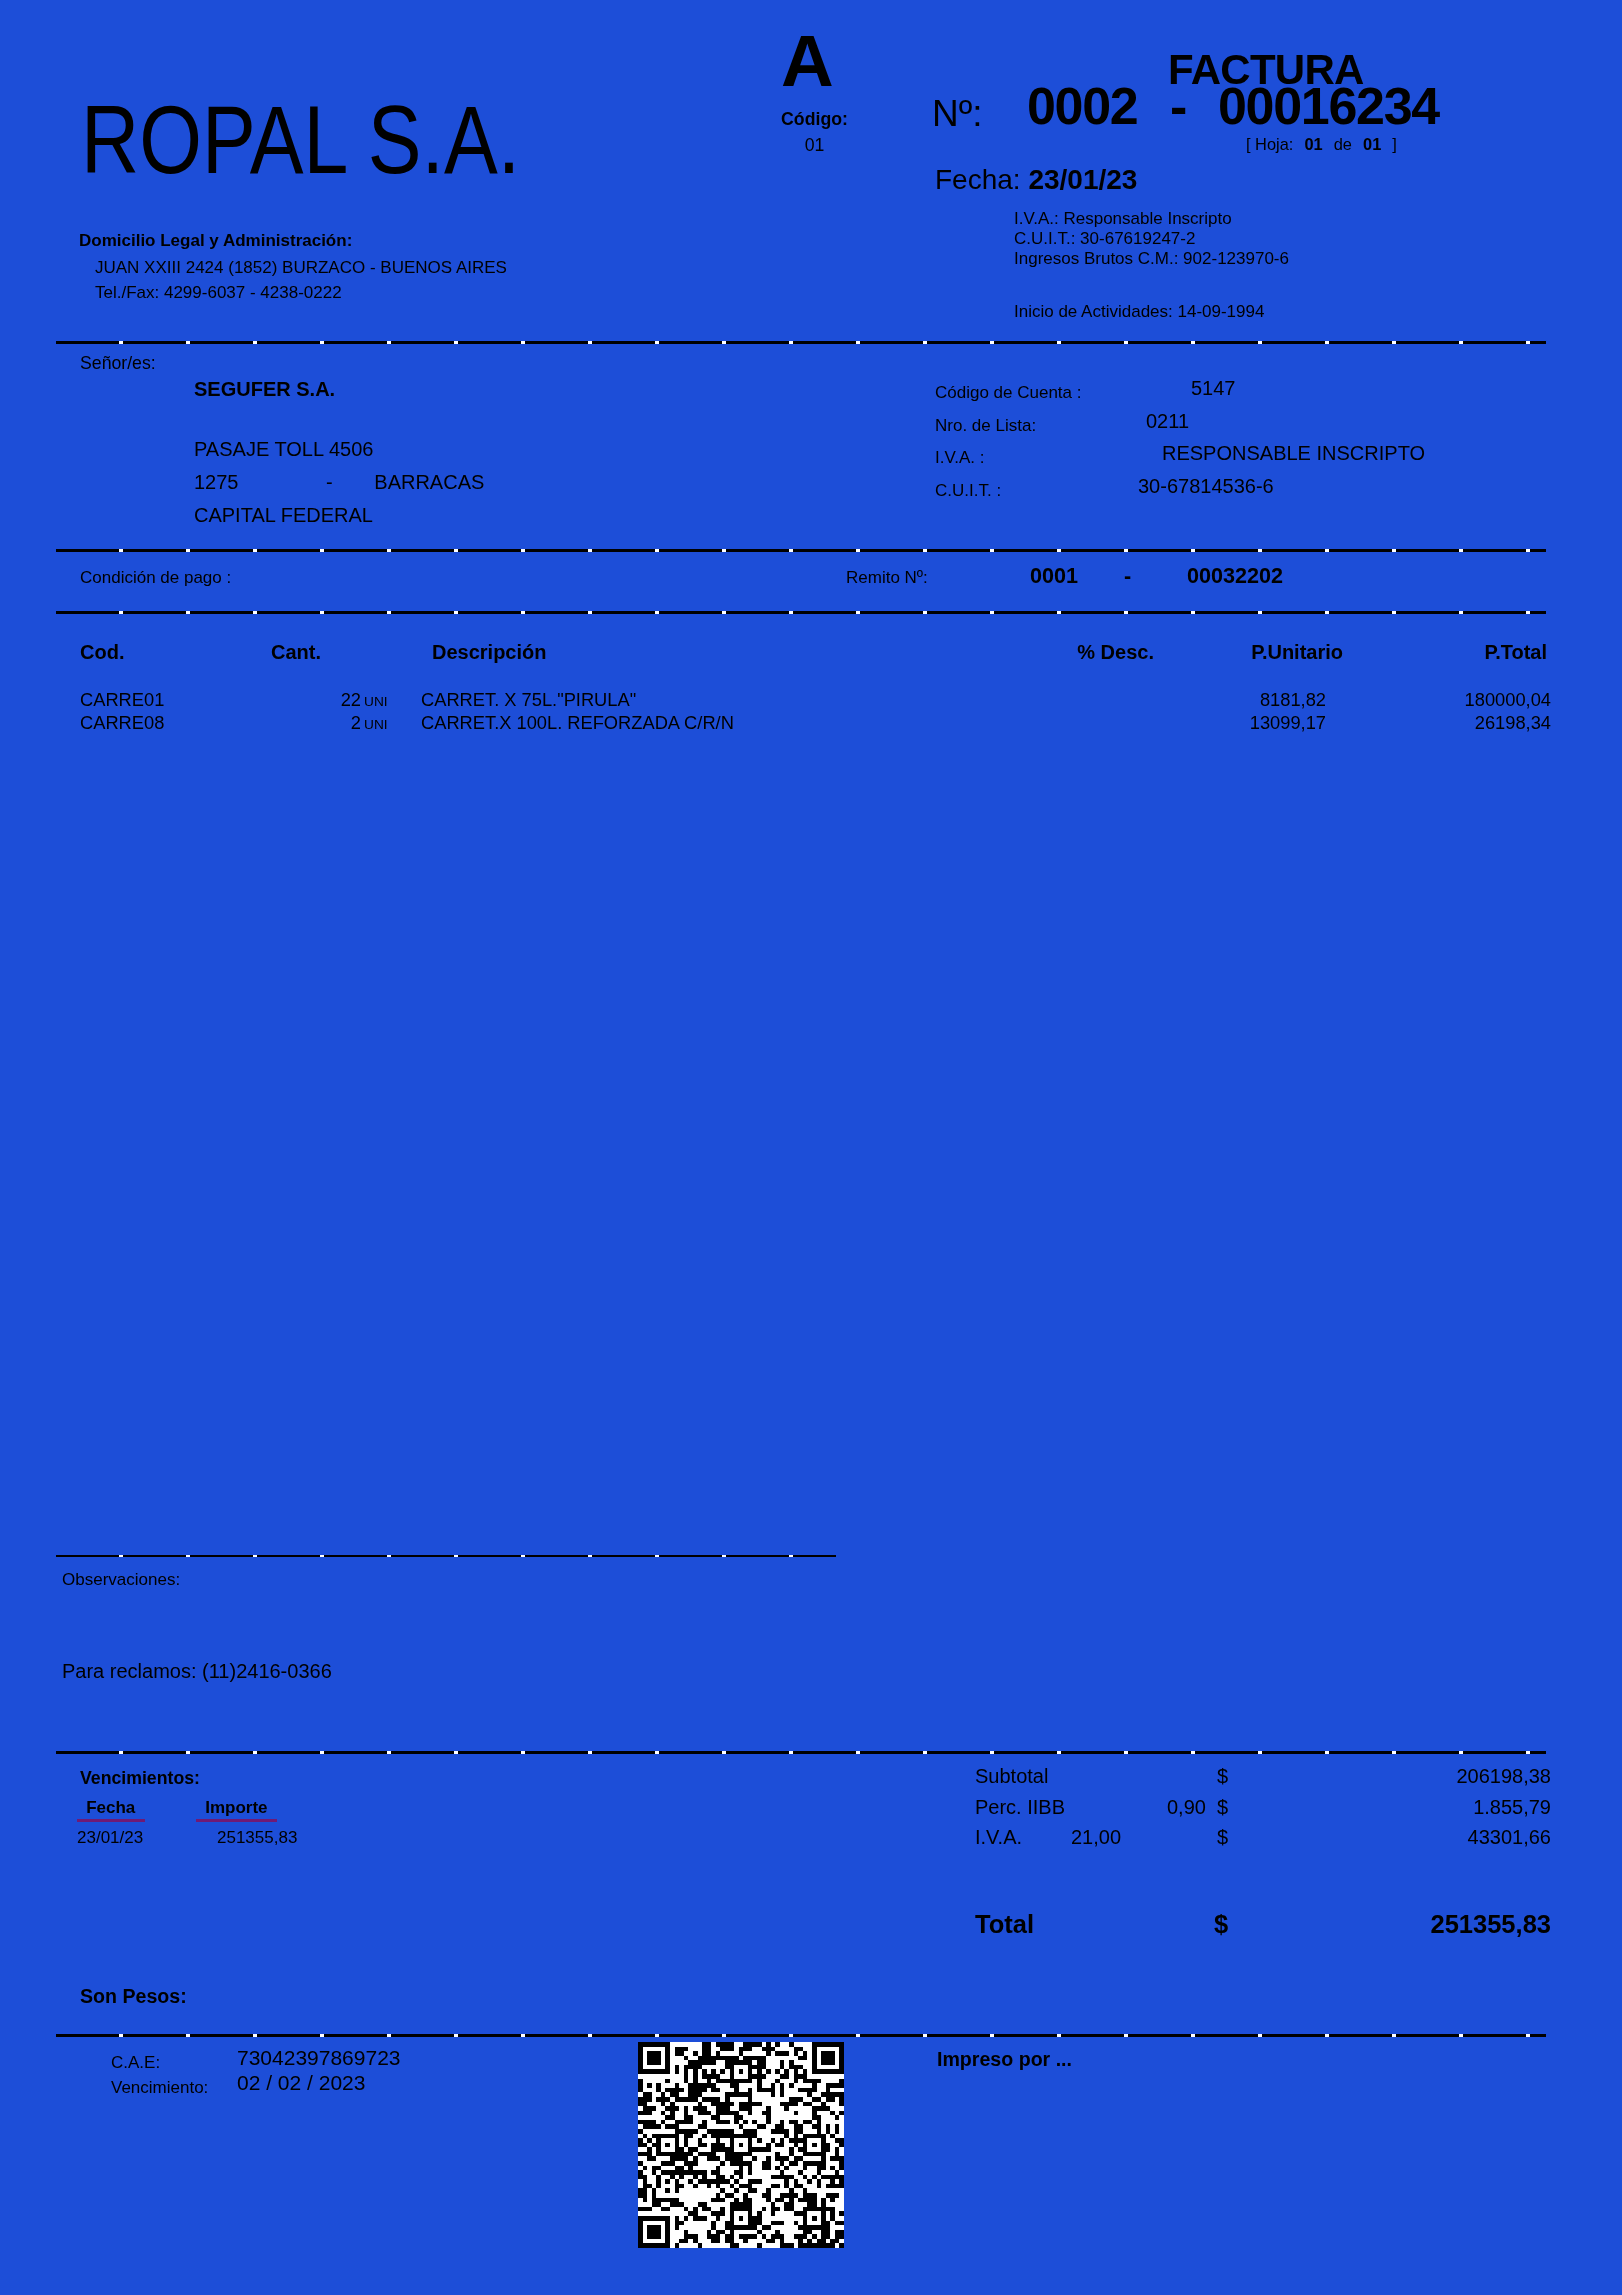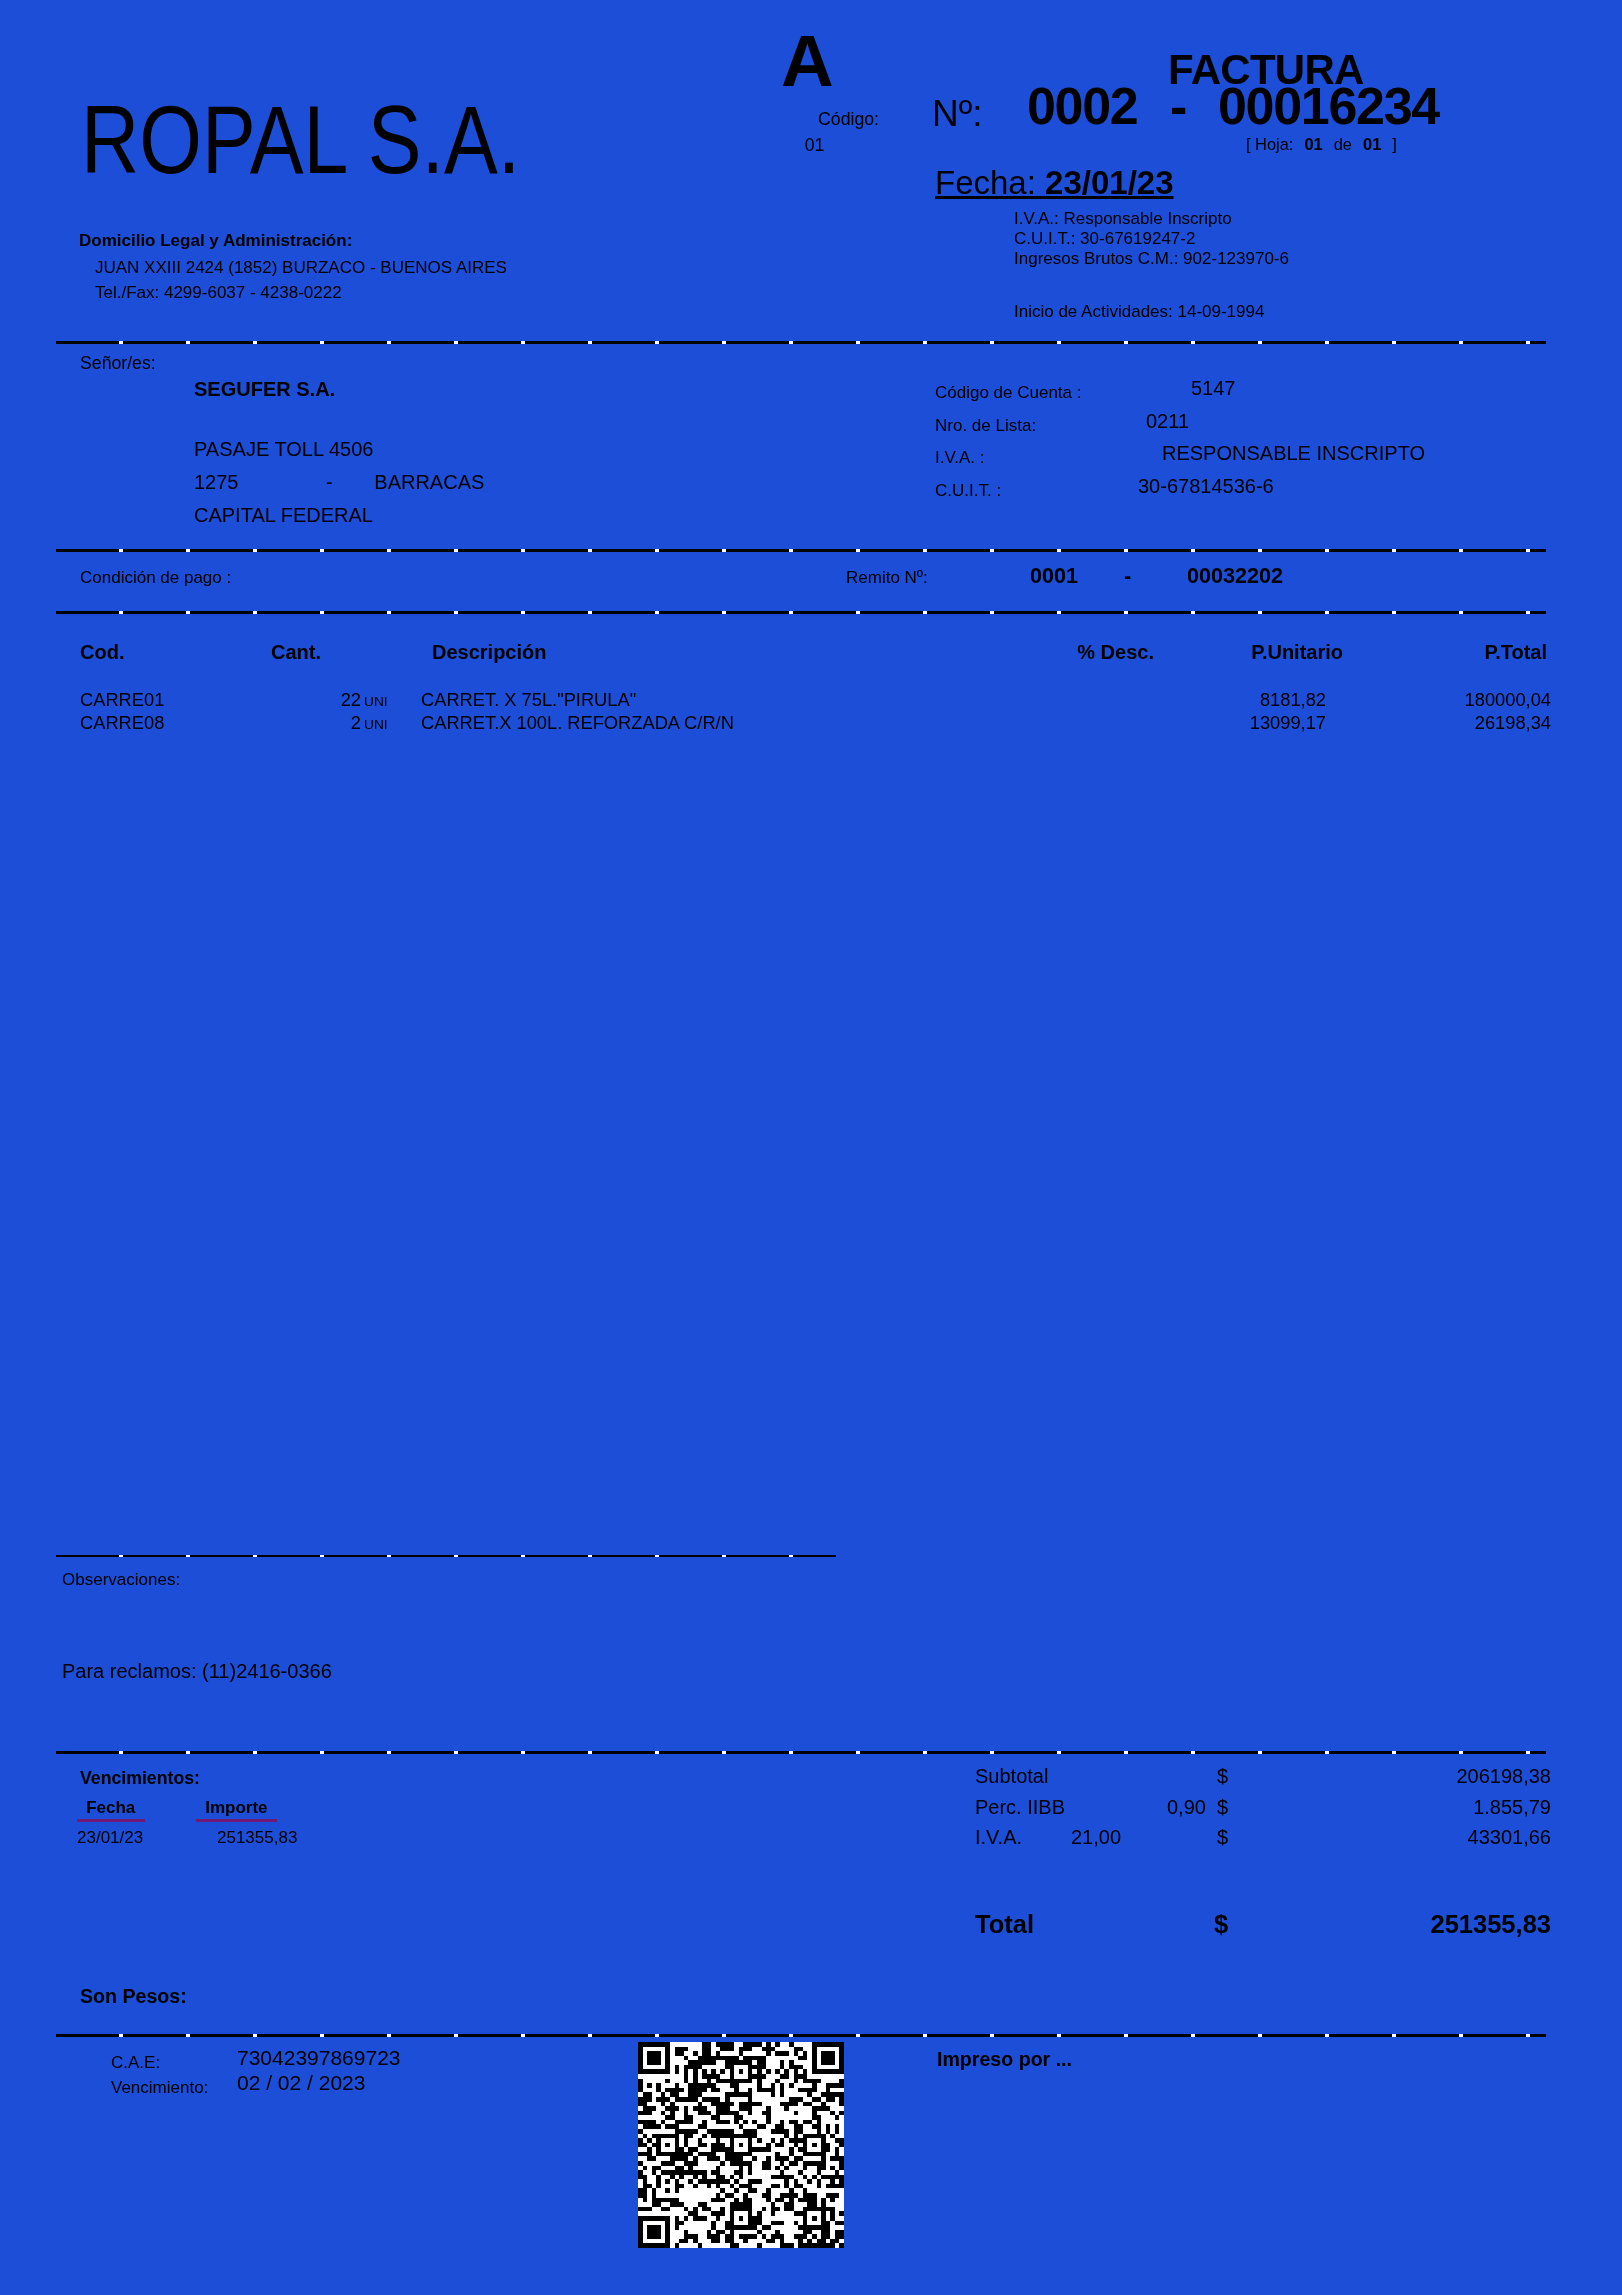--- a/index.html
+++ b/index.html
@@ -22,21 +22,21 @@
     font-size:96px; font-weight:400; letter-spacing:0px;
     transform:scaleX(0.84); transform-origin:left top; line-height:1;
   }
   .letter-a { font-size:73px; font-weight:bold; line-height:1; }
   .codigo-box { width:79px; text-align:center; font-size:17.7px; }
   .factura-title { font-size:42px; font-weight:bold; letter-spacing:-0.7px; }
   .num-label { font-size:37px; }
   .big-num { font-size:52px; font-weight:bold; letter-spacing:-1.3px; line-height:1; }
   .hoja { font-size:16.4px; }
   .hoja .b { margin:0 6.5px; }
-  .fecha-line { font-size:33px;text-decoration:underline; }
+  .fecha-line { font-size:28px; }
   .small { font-size:17px; }
   .val { font-size:20px; }
   .cust-name { font-size:20px; font-weight:bold; }
   .th { font-size:20px; font-weight:bold; }
   .cell { font-size:18.3px; }
   .uni { font-size:13.7px; }
   .tot-label { font-size:20px; }
   .grand { font-size:25.5px; font-weight:bold; }
   .venc-h {
     font-size:17px; font-weight:bold;
@@ -53,21 +53,21 @@
 <body>
 
 <div class="page">
 
   <div class="abs company-name" style="left:81px; top:92px;">ROPAL S.A.</div>
   <div class="abs small b" style="left:79px; top:231px;">Domicilio Legal y Administración:</div>
   <div class="abs small" style="left:95px; top:258px;">JUAN XXIII 2424 (1852) BURZACO - BUENOS AIRES</div>
   <div class="abs small" style="left:95px; top:283px;">Tel./Fax: 4299-6037 - 4238-0222</div>
 
   <div class="abs letter-a" style="left:781px; top:23.6px;">A</div>
-  <div class="abs codigo-box" style="left:809px; top:109px;">Código:</div>
+  <div class="abs codigo-box" style="left:775px; top:109px;font-weight:bold;">Código:</div>
   <div class="abs codigo-box" style="left:775px; top:135px;">01</div>
 
   <div class="abs factura-title" style="left:1168px; top:46px;">FACTURA</div>
   <div class="abs num-label" style="left:932px; top:93px;">Nº:</div>
   <div class="abs big-num" style="left:1027px; top:80px;">0002</div>
   <div class="abs big-num" style="left:1170px; top:80px;">-</div>
   <div class="abs big-num" style="left:1218px; top:80px;">00016234</div>
   <div class="abs hoja" style="left:1246px; top:135px;">
     <span>[ Hoja:</span>
     <span class="b">01</span>

